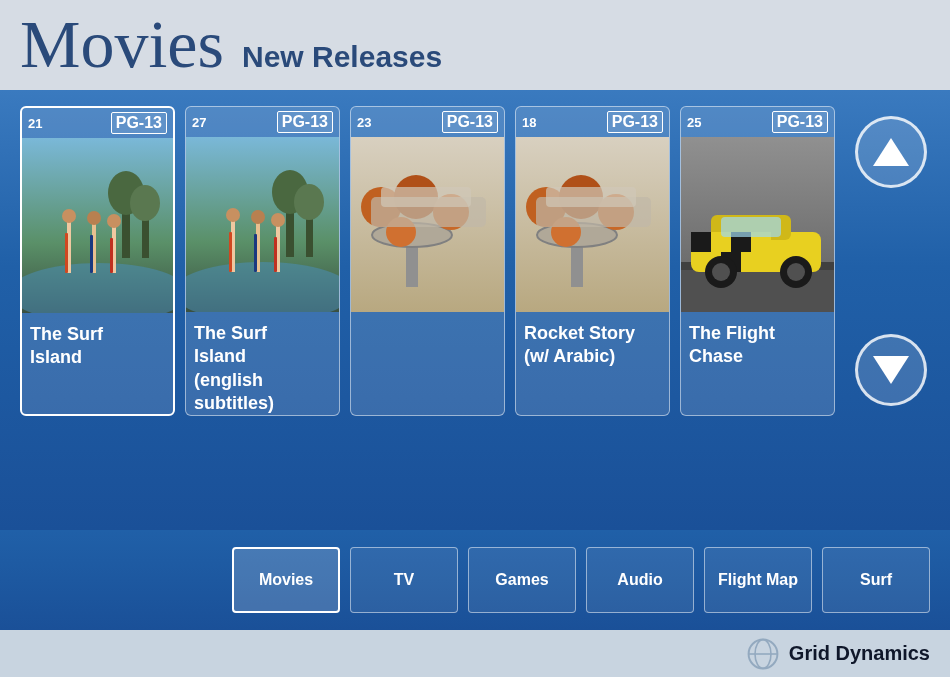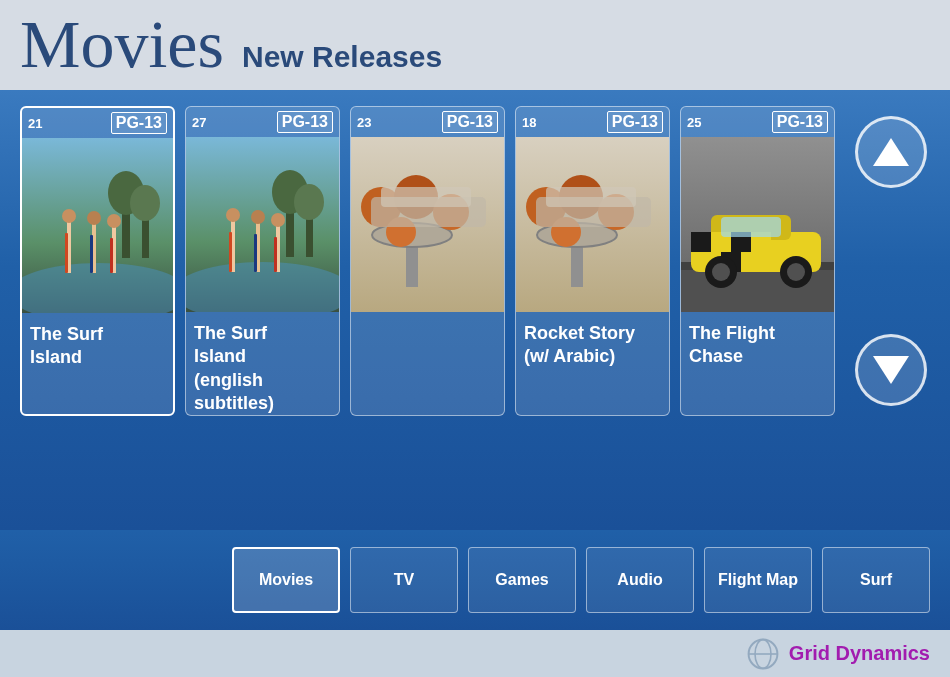--- a/index.html
+++ b/index.html
@@ -175,21 +175,21 @@
       padding-right: 20px;
       gap: 10px;
     }
     #brand-logo {
       width: 32px;
       height: 32px;
       opacity: 0.5;
     }
     #brand-name {
       font-size: 20px;
-      color: #a21caf;
+      color: #0f172a;
       font-weight: bold;
     }
 
     .cards-container {
       display: flex;
       flex-direction: row;
       gap: 10px;
     }
   </style>
 </head>

